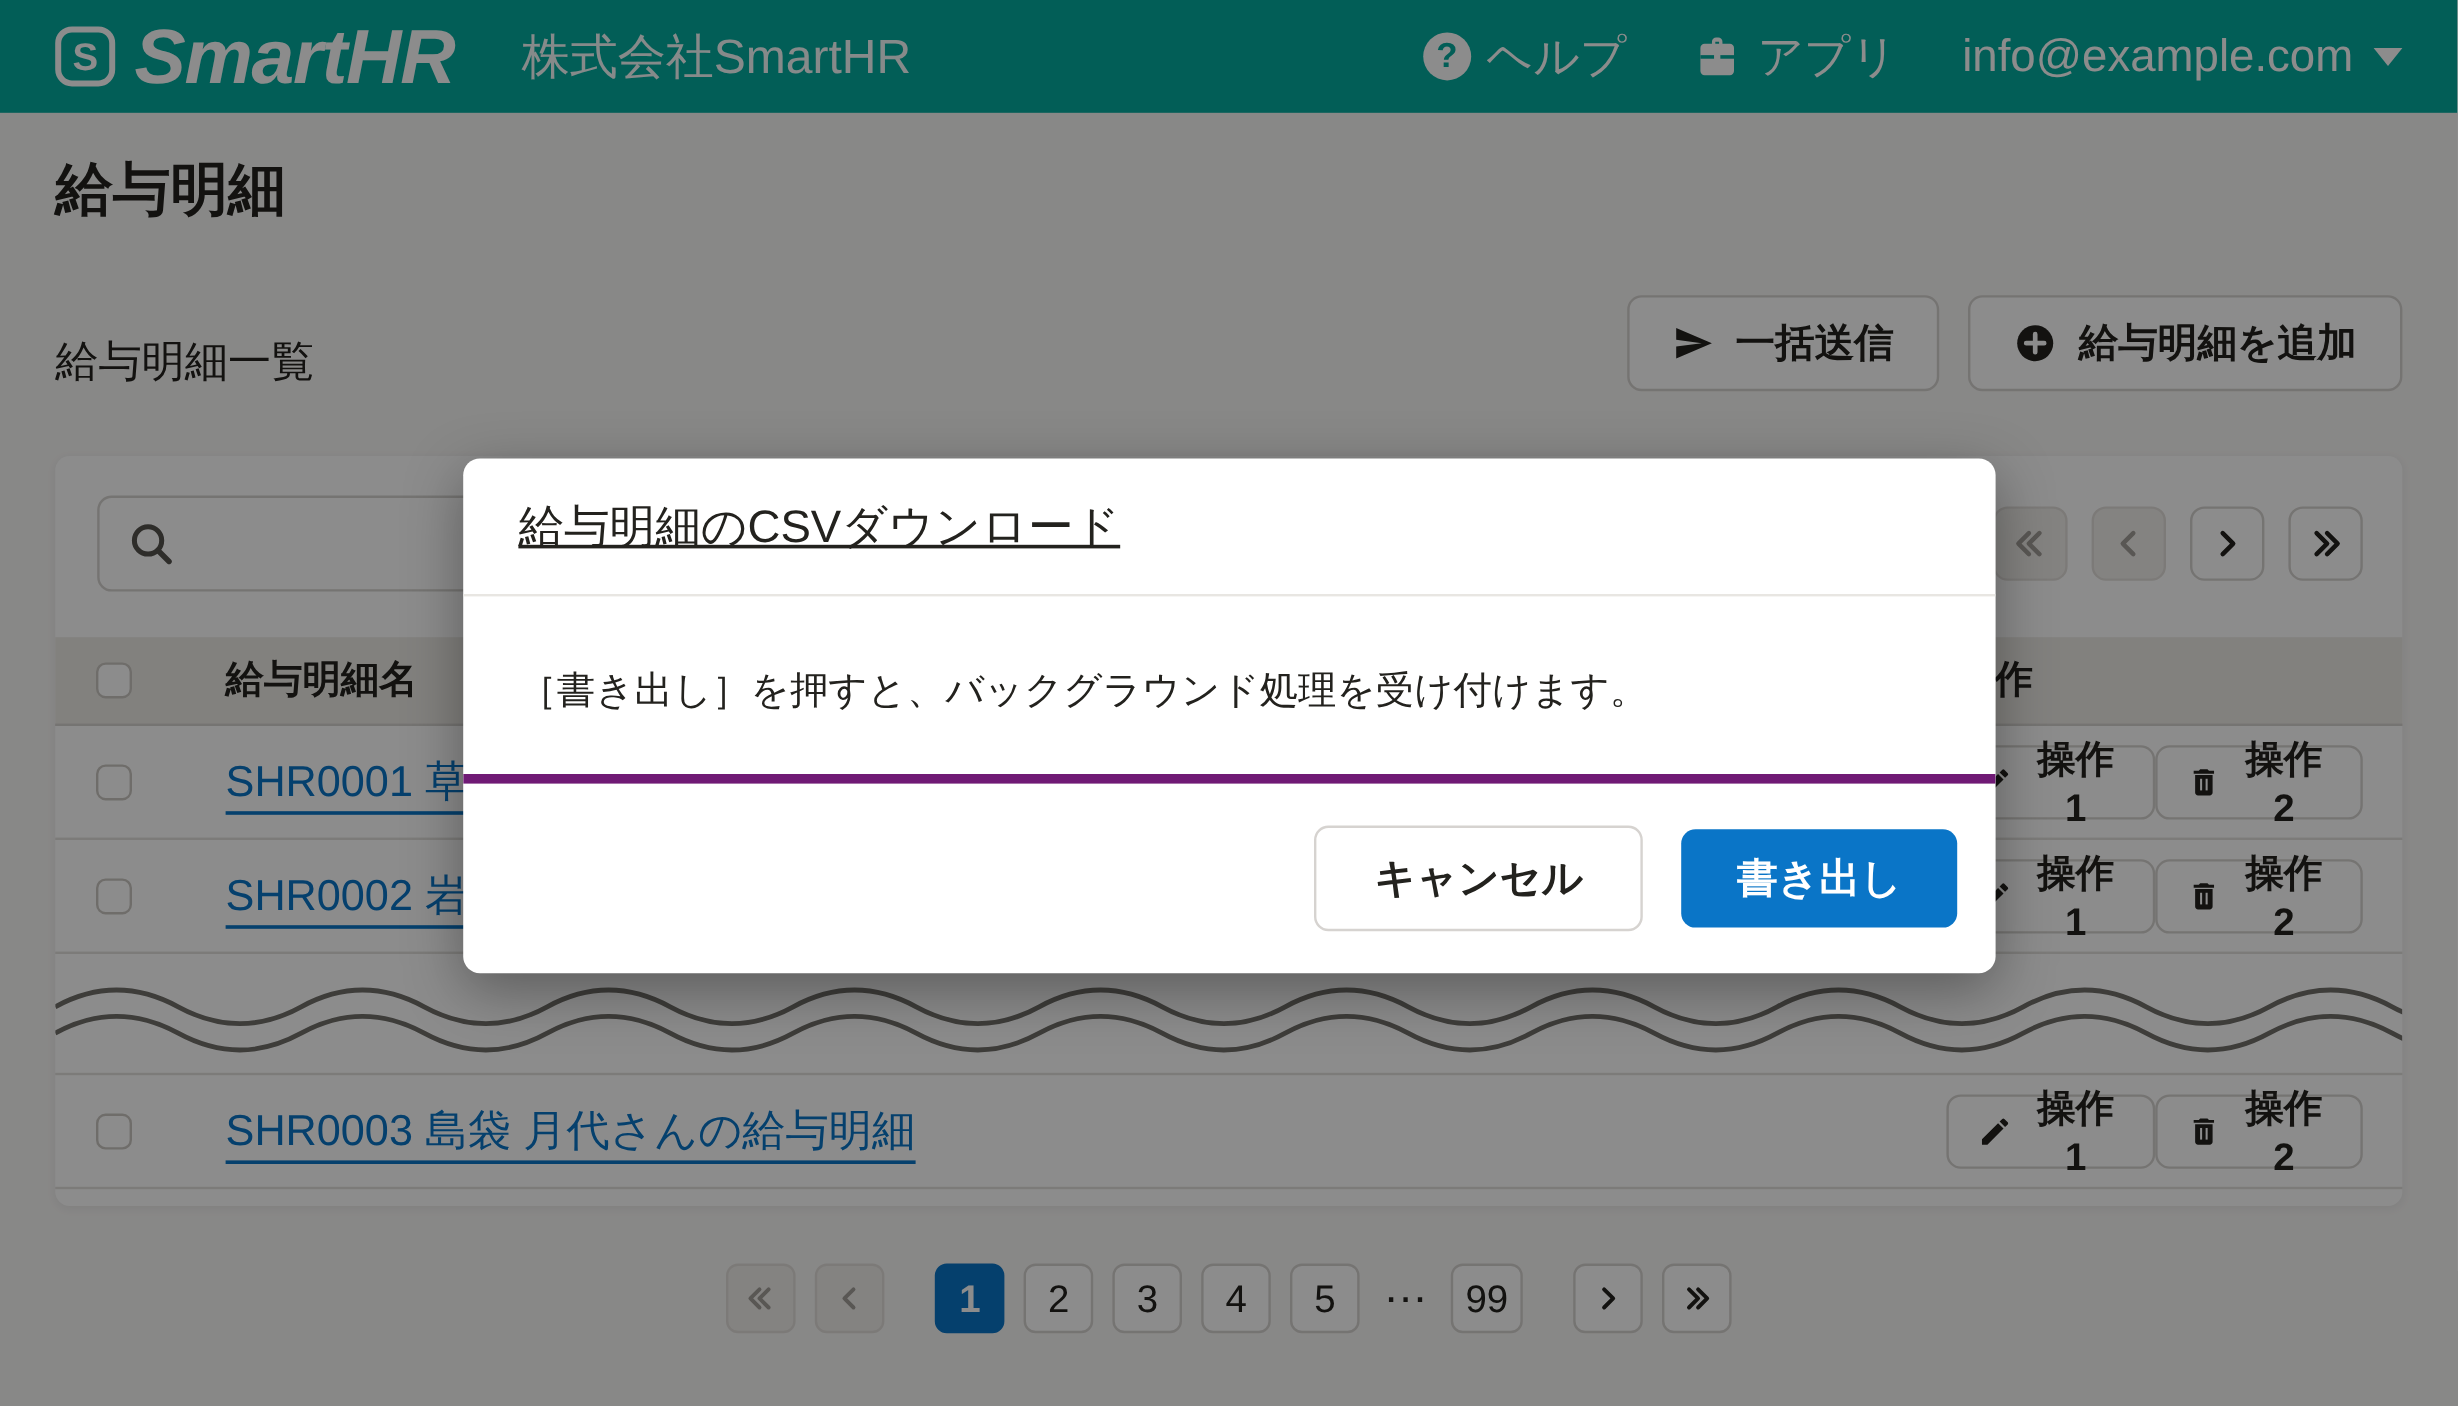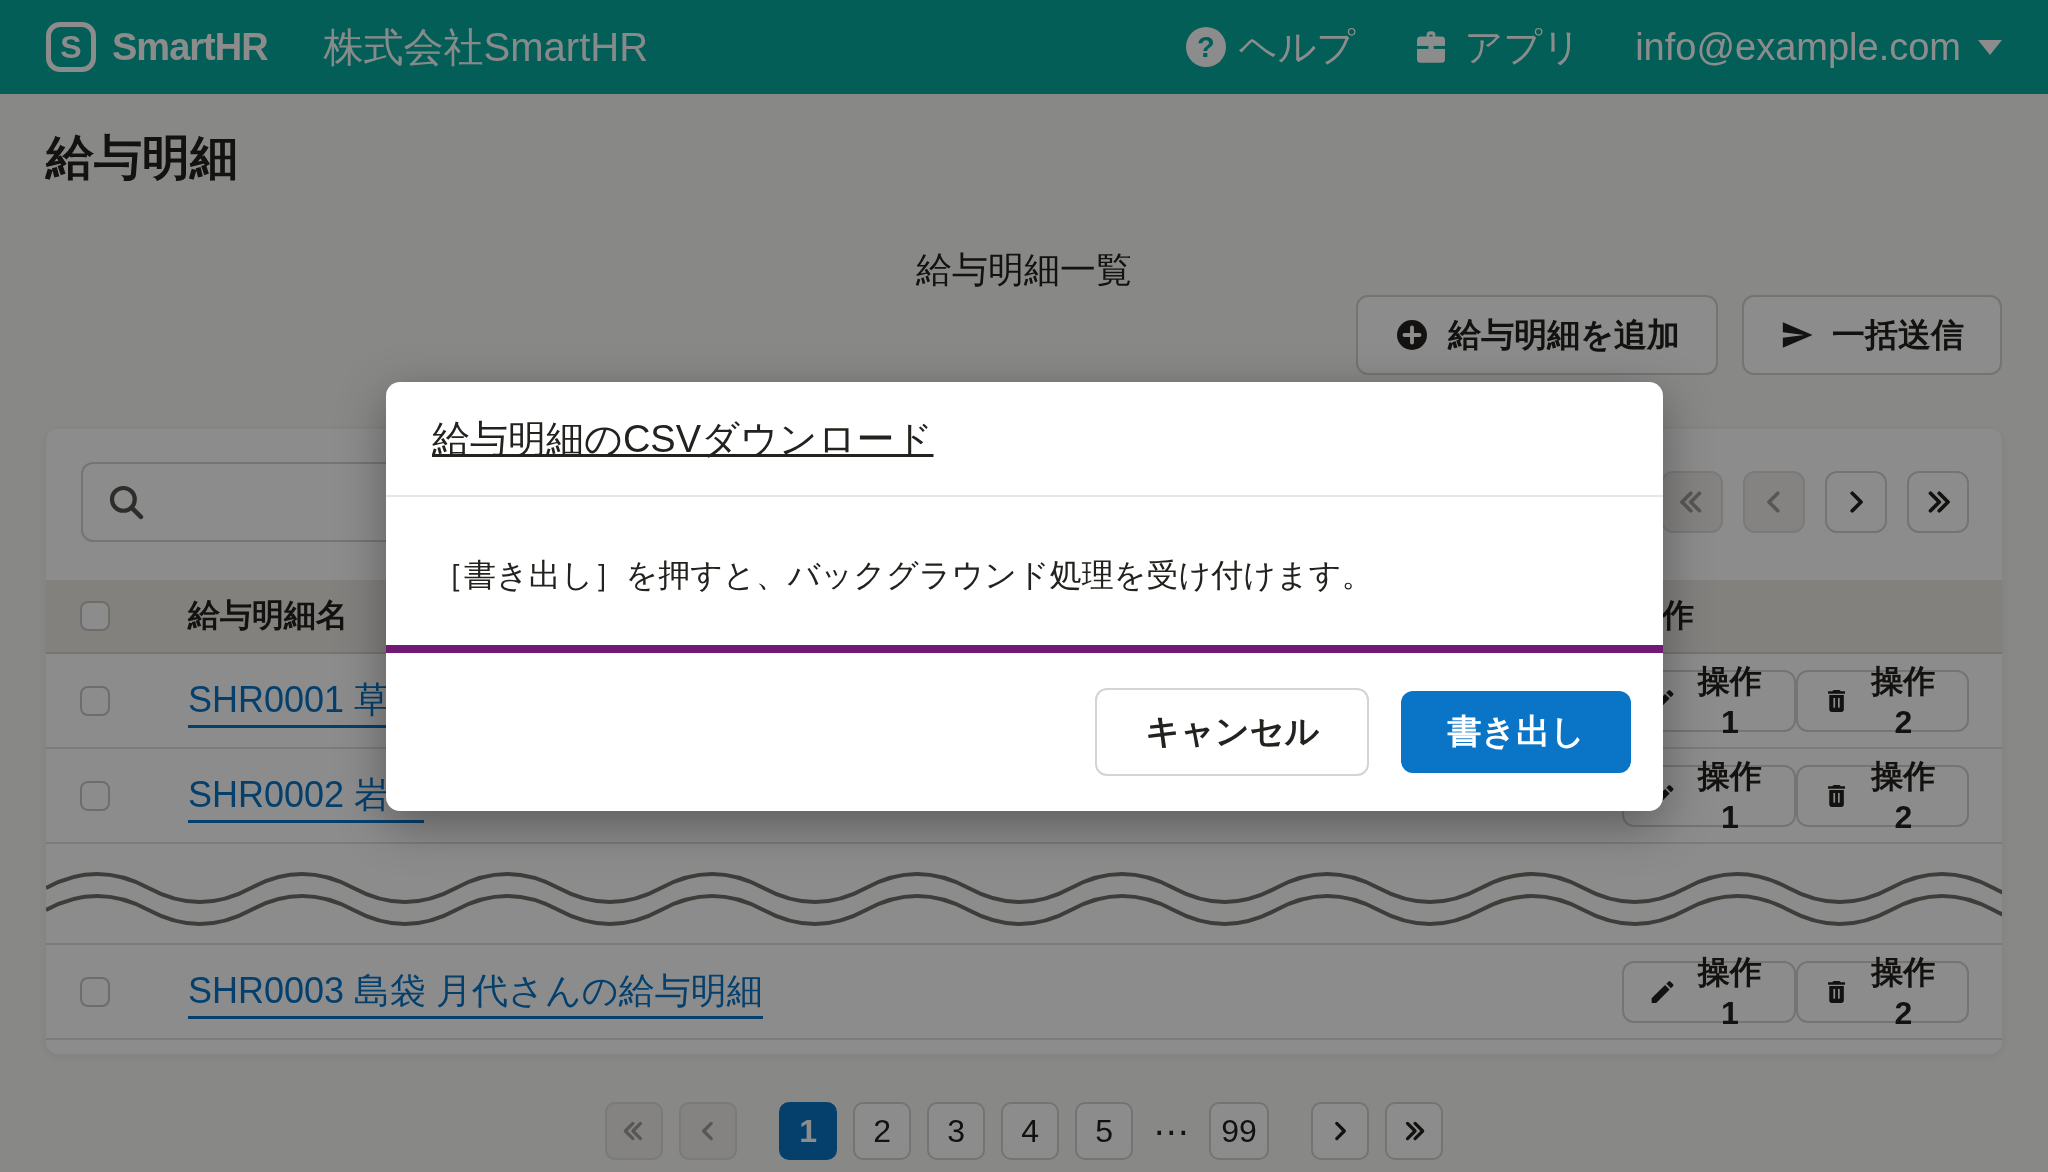--- a/index.html
+++ b/index.html
@@ -7,30 +7,30 @@
     --border:#d6d3d0; --headbg:#edebe6; --pagebg:#f8f7f6;
   }
   *{margin:0;padding:0;box-sizing:border-box;}
   body{margin:0;background:#555;}
   .screen{position:relative;width:2048px;height:1172px;overflow:hidden;background:var(--pagebg);
     font-family:"Liberation Sans","DejaVu Sans",sans-serif;color:var(--text);}
   
   .app-header{display:flex;align-items:center;height:94px;background:var(--brand);padding:0 46px;}
   .logo{display:flex;align-items:center;gap:16px;color:#fff;cursor:pointer;}
   .logo-badge{width:50px;height:50px;border:5px solid #fff;border-radius:14px;display:flex;align-items:center;justify-content:center;font-weight:800;font-size:32px;}
-  .logo-word{font-size:38px;font-weight:800;letter-spacing:-1px;}
+  .logo-word{font-size:64px;font-weight:800;letter-spacing:-1px;font-style:italic;}
   .company{margin-left:56px;font-size:40px;color:#fff;opacity:.96;}
   .header-right{margin-left:auto;display:flex;align-items:center;gap:54px;color:#fff;font-size:38px;}
   .header-item{display:flex;align-items:center;gap:13px;cursor:pointer;}
   .q-icon{width:40px;height:40px;border-radius:50%;background:#fff;color:var(--brand);font-weight:800;font-size:29px;display:flex;align-items:center;justify-content:center;}
   .caret-down{width:0;height:0;border-left:12px solid transparent;border-right:12px solid transparent;border-top:15px solid #fff;margin-left:4px;}
   
   .main{padding:0 46px;}
   .page-title{margin-top:32px;font-size:48px;font-weight:700;}
-  .section-row{margin-top:56px;display:flex;align-items:center;flex-direction:column;}
+  .section-row{margin-top:56px;display:flex;align-items:flex-end;}
   .section-title{font-size:36px;font-weight:400;}
   .section-actions{margin-left:auto;display:flex;gap:24px;}
   .btn{display:inline-flex;align-items:center;justify-content:center;gap:18px;background:#fff;
     border:2px solid var(--border);border-radius:12px;height:80px;padding:0 36px;
     font-size:33px;font-weight:700;color:var(--text);cursor:pointer;font-family:inherit;}
   .btn svg{flex:0 0 auto;}
   
   .card{margin-top:54px;background:#fff;border-radius:12px;padding-bottom:14px;box-shadow:0 2px 8px rgba(0,0,0,.06);}
   .card-toolbar{display:flex;align-items:center;padding:33px 33px 0 35px;}
   .search-box{position:relative;width:700px;height:80px;}
@@ -108,31 +108,31 @@
     </div>
   </header>
 
   <main class="main">
     <h1 class="page-title">給与明細</h1>
 
     <div class="section-row">
       <h2 class="section-title">給与明細一覧</h2>
       <div class="section-actions">
         <button class="btn">
-          <svg class="ic" width="36" height="36" viewBox="0 0 24 24">
-            <circle cx="12" cy="12" r="10" fill="#23221e"></circle>
-            <path d="M12 7v10M7 12h10" stroke="#fff" stroke-width="2.6" stroke-linecap="round"></path>
-          </svg>
-          <span>給与明細を追加</span>
-        </button>
-        <button class="btn">
           <svg class="ic" width="34" height="34" viewBox="0 0 24 24">
               <path fill="#23221e" d="M2 21l21-9L2 3v7l15 2-15 2z"></path>
             </svg>
           <span>一括送信</span>
+        </button>
+        <button class="btn">
+          <svg class="ic" width="36" height="36" viewBox="0 0 24 24">
+            <circle cx="12" cy="12" r="10" fill="#23221e"></circle>
+            <path d="M12 7v10M7 12h10" stroke="#fff" stroke-width="2.6" stroke-linecap="round"></path>
+          </svg>
+          <span>給与明細を追加</span>
         </button>
       </div>
     </div>
 
     <section class="card">
       <div class="card-toolbar">
         <div class="search-box">
           <svg class="search-icon" width="42" height="42" viewBox="0 0 24 24">
             <circle cx="10.5" cy="10.5" r="6.5" fill="none" stroke="#55524e" stroke-width="2.4"></circle>
             <line x1="15.5" y1="15.5" x2="20.5" y2="20.5" stroke="#55524e" stroke-width="2.6" stroke-linecap="round"></line>

